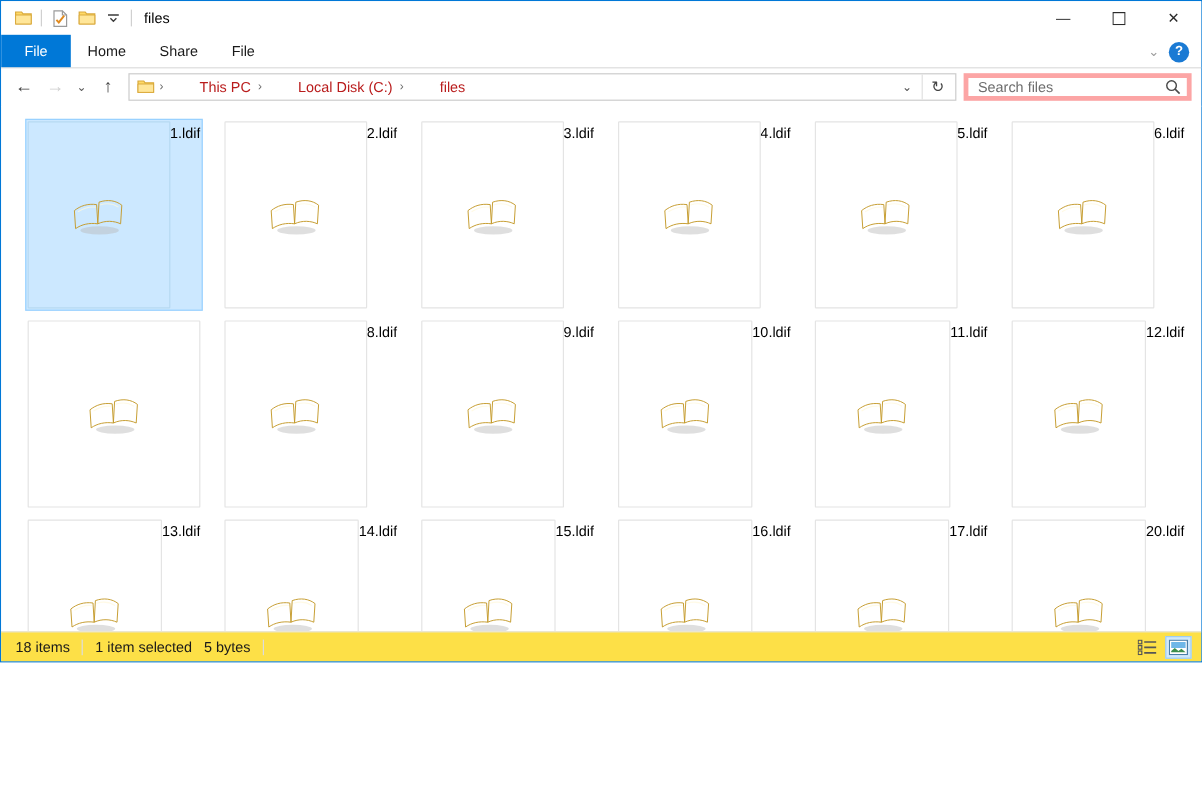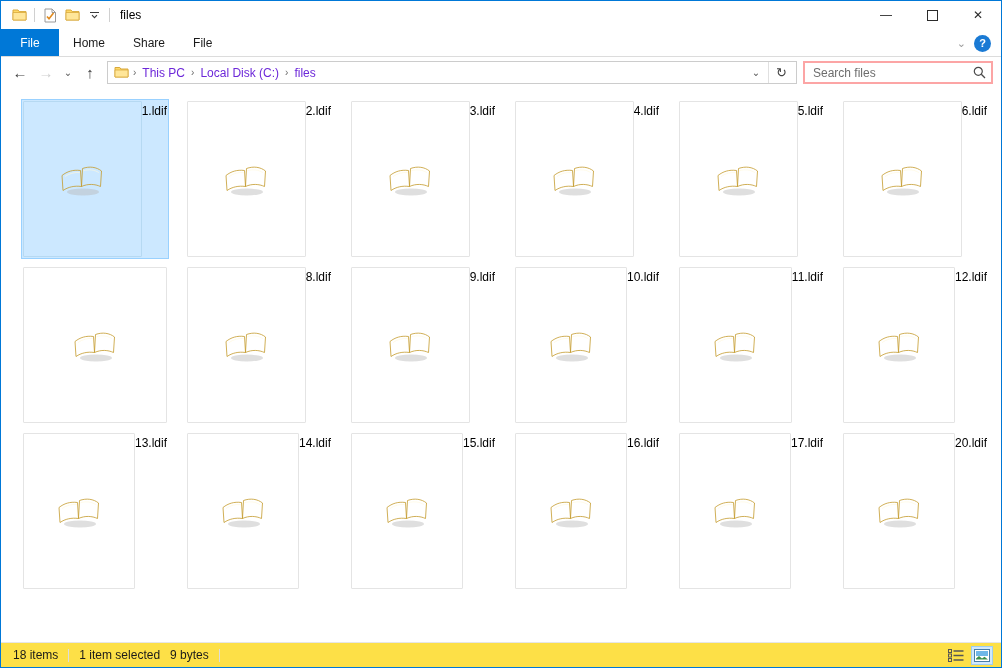--- a/index.html
+++ b/index.html
@@ -3,21 +3,21 @@
 <meta charset="utf-8">
 <style>
   * { box-sizing: border-box; margin: 0; padding: 0; }
   html, body {
     width: 1002px; height: 668px;
     font-family: "Liberation Sans", sans-serif;
     background: #ffffff;
     overflow: hidden;
   }
   .window {
-    width: 1002px; height: 668px;
+    width: 1002px; height: 552px;
     border: 1px solid #0078d7;
     background: #ffffff;
     display: flex; flex-direction: column;
     position: relative;
   }
 
   
   .titlebar {
     height: 28px; min-height: 28px;
     background: #ffffff;
@@ -92,35 +92,35 @@
   .nav-btn.disabled { color: #cfcfcf; }
   .nav-btn.small { width: 18px; font-size: 10px; color: #5a5a5a; }
   .crumbbox {
     flex: 1; height: 23px;
     border: 1px solid #cccccc; background: #ffffff;
     display: flex; align-items: center;
     margin-left: 4px; padding: 0 2px 0 4px;
     position: relative;
   }
   .crumb {
-    font-size: 12px; color: #6d28d9;
-    padding: 0 4px; white-space: nowrap;
+    font-size: 12px; color: #b91c1c;
+    padding: 0 4px; white-space: nowrap; margin-left: 24px;
   }
   .crumb-sep { color: #6a6a6a; font-size: 10px; padding: 0 2px; }
   .crumb-folder { margin: 0 2px 0 2px; display: flex; align-items: center; }
   .crumb-spacer { flex: 1; }
   .crumb-drop { font-size: 10px; color: #555; padding: 0 8px; }
   .crumb-refresh {
     font-size: 13px; color: #444; padding: 0 7px;
     border-left: 1px solid #e0e0e0; height: 100%;
     display: flex; align-items: center;
   }
   .searchbox {
     width: 190px; height: 23px; margin-left: 6px;
-    border: 2px solid #fca5a5; background: #ffffff;
+    border: 4px solid #fca5a5; background: #ffffff;
     display: flex; align-items: center; padding: 0 4px 0 8px;
   }
   .search-input {
     flex: 1; border: none; outline: none;
     font-family: "Liberation Sans", sans-serif;
     font-size: 12px; color: #000;
     background: transparent;
   }
   .search-input::placeholder { color: #6d6d6d; }
   .search-icon { width: 16px; display: flex; align-items: center; justify-content: center; }
@@ -522,21 +522,21 @@
           </div>
           <div class="label">20.ldif</div>
         </div>
       </div>
   </div>
 
   <div class="statusbar">
     <div class="status-item">18 items</div>
     <div class="status-sep"></div>
     <div class="status-item">1 item selected</div>
-    <div class="status-item">9 bytes</div>
+    <div class="status-item">5 bytes</div>
     <div class="status-sep"></div>
     <div class="status-right">
       <div class="viewbtn">
         <svg width="16" height="13" viewBox="0 0 16 13">
           <rect x="0.5" y="0.5" width="3" height="3" fill="none" stroke="#555" stroke-width="1"></rect>
           <rect x="0.5" y="5" width="3" height="3" fill="none" stroke="#555" stroke-width="1"></rect>
           <rect x="0.5" y="9.5" width="3" height="3" fill="none" stroke="#555" stroke-width="1"></rect>
           <path d="M5.5 2h10M5.5 6.5h10M5.5 11h10" stroke="#555" stroke-width="1.4"></path>
         </svg>
       </div>

